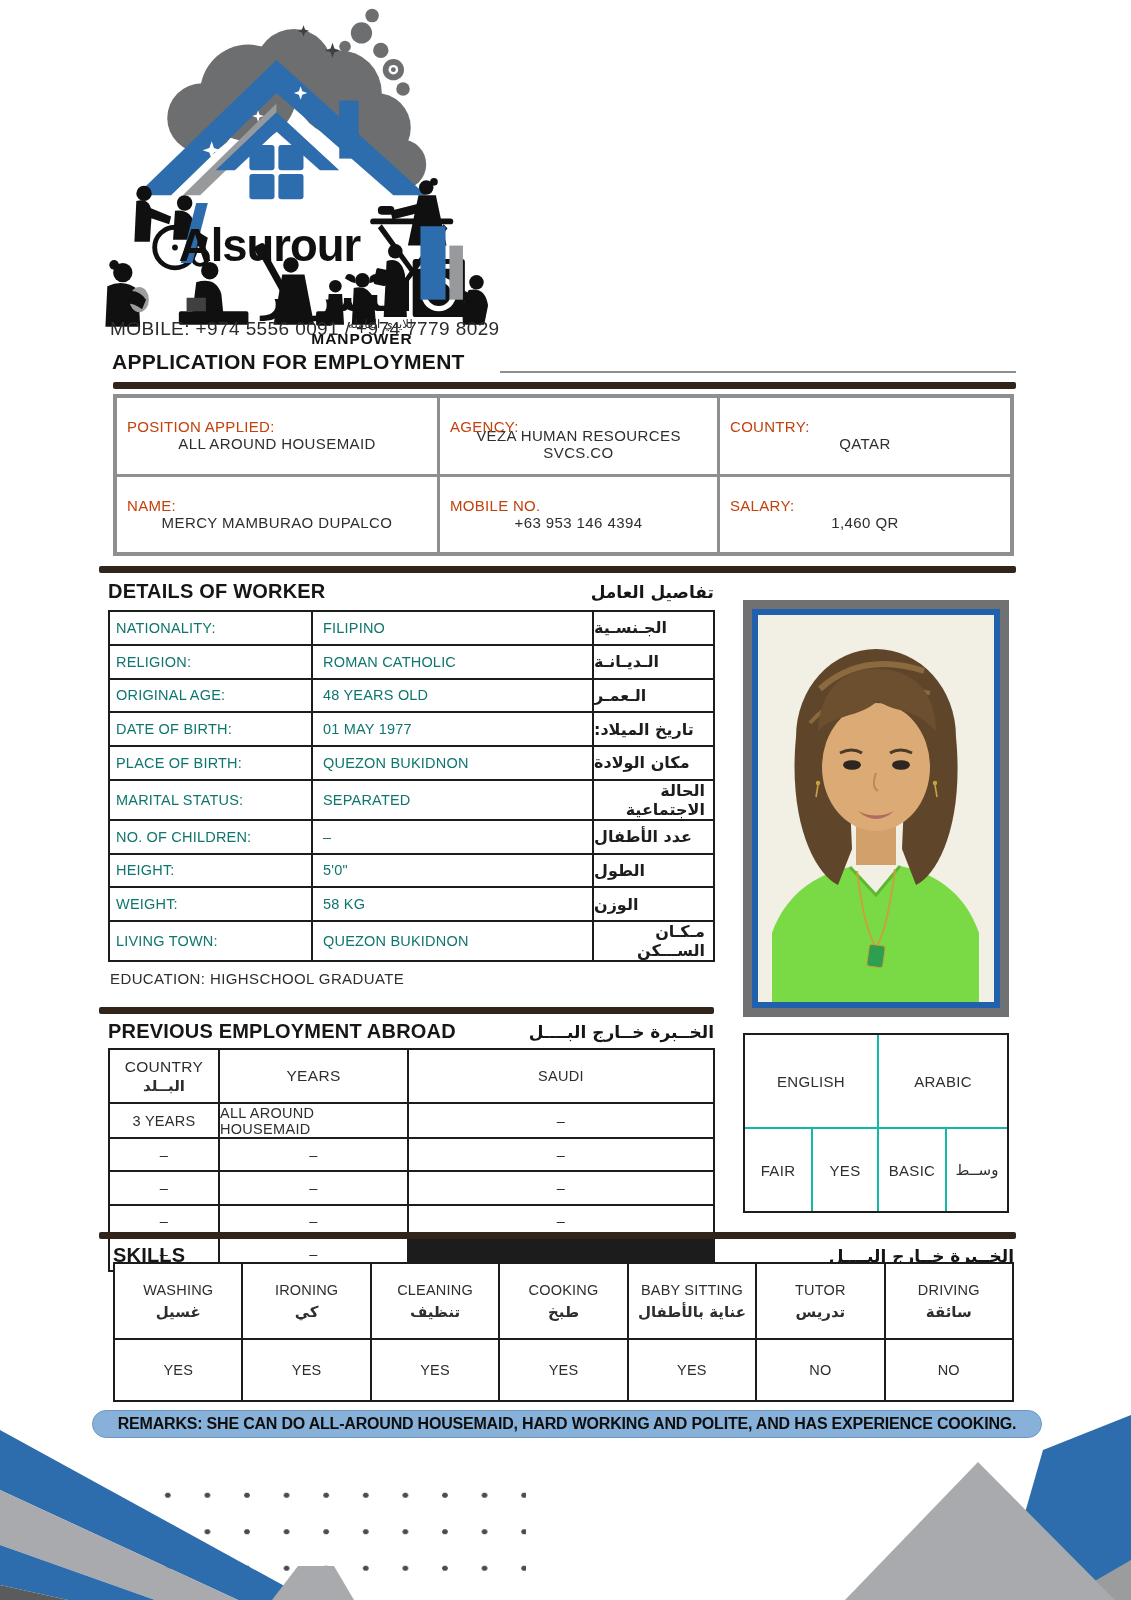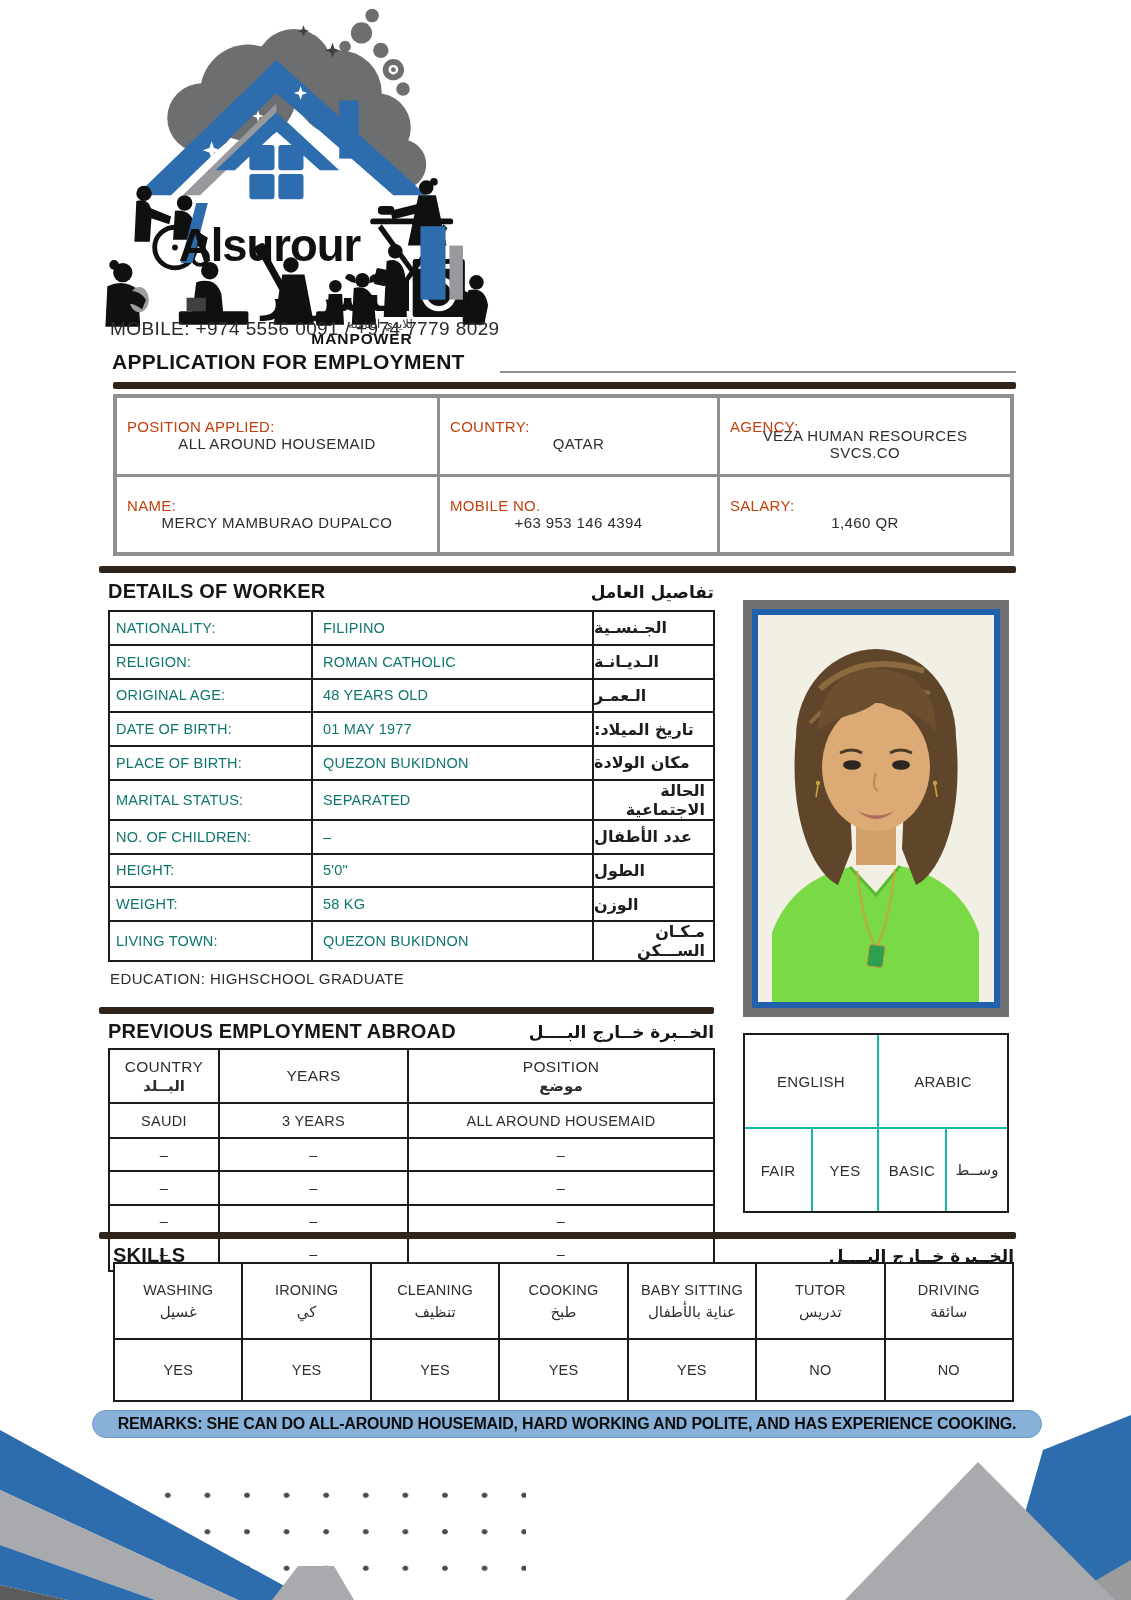--- a/index.html
+++ b/index.html
@@ -82,21 +82,21 @@
   .lang-arb { grid-column:3 / span 2; }
 
   
   #skills-head { left:113px; top:1244px; width:901px; }
   .skills-table {
     left:113px; top:1262px; width:901px; height:140px;
     display:grid; grid-template-columns:repeat(7,1fr); grid-template-rows:74px 1fr;
     gap:2px; background:#1c1c1c; border:2px solid #1c1c1c;
   }
   .skill-cell { background:#fff; display:flex; flex-direction:column; align-items:center; justify-content:center; font-size:14.5px; color:#2e2e30; letter-spacing:.2px; }
-  .skill-ar { font-size:15px; font-weight:normal; margin-top:5px; }
+  .skill-ar { font-size:15px; font-weight:bold; margin-top:5px; }
 
   
   .remarks {
     left:92px; top:1410px; width:950px; height:28px; border-radius:14px;
     background:#87b1d9; border:1px solid #6d98c4;
     display:flex; align-items:center; justify-content:center;
     font-size:16px; font-weight:bold; color:#0e0e0e; letter-spacing:-0.2px;
   }
 
   
@@ -228,26 +228,26 @@
   <div class="abs doc-title">APPLICATION FOR EMPLOYMENT</div>
   <div class="abs title-rule"></div>
   <div id="bar1" class="abs hbar"></div>
 
   <div class="abs app-table">
     <div class="app-cell">
       <span class="app-label">POSITION APPLIED:</span>
       <span class="app-value">ALL AROUND HOUSEMAID</span>
     </div>
     <div class="app-cell">
+      <span class="app-label">AGENCY:</span>
+      <span class="app-value narrow">VEZA HUMAN RESOURCES SVCS.CO</span>
+    </div>
+    <div class="app-cell">
       <span class="app-label">COUNTRY:</span>
       <span class="app-value">QATAR</span>
-    </div>
-    <div class="app-cell">
-      <span class="app-label">AGENCY:</span>
-      <span class="app-value narrow">VEZA HUMAN RESOURCES SVCS.CO</span>
     </div>
     <div class="app-cell">
       <span class="app-label">NAME:</span>
       <span class="app-value">MERCY MAMBURAO DUPALCO</span>
     </div>
     <div class="app-cell">
       <span class="app-label">MOBILE NO.</span>
       <span class="app-value">+63 953 146 4394</span>
     </div>
     <div class="app-cell">
@@ -334,24 +334,20 @@
   </div>
 
   <div class="abs emp-table">
     <div class="emp-cell">
       <span class="emp-h-en">COUNTRY</span>
       <span class="emp-h-ar ar">البــلد</span>
     </div>
     <div class="emp-cell">
       <span class="emp-h-en">YEARS</span>
     </div>
-    <div class="emp-cell">
-      <span class="emp-h-en">POSITION</span>
-      <span class="emp-h-ar ar">موضع</span>
-    </div>
     <div class="emp-cell">SAUDI</div>
     <div class="emp-cell">3 YEARS</div>
     <div class="emp-cell">ALL AROUND HOUSEMAID</div>
     <div class="emp-cell">–</div>
     <div class="emp-cell">–</div>
     <div class="emp-cell">–</div>
     <div class="emp-cell">–</div>
     <div class="emp-cell">–</div>
     <div class="emp-cell">–</div>
     <div class="emp-cell">–</div>

